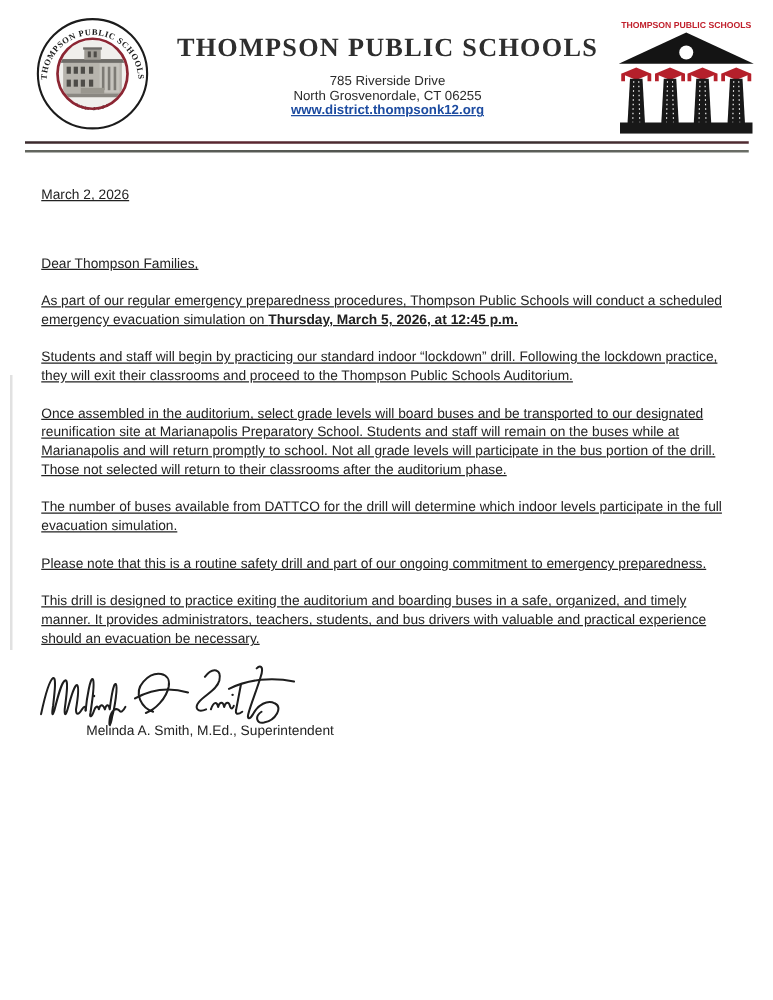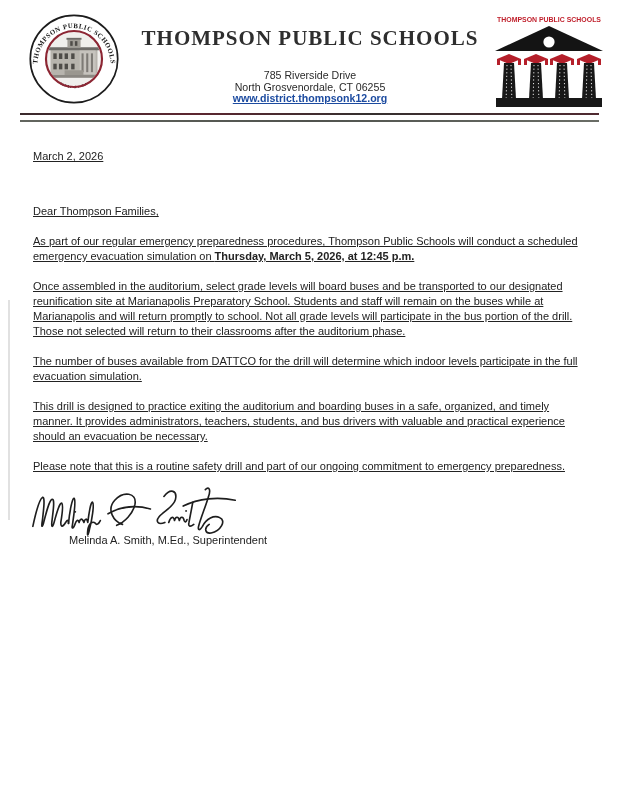--- a/index.html
+++ b/index.html
@@ -7,21 +7,21 @@
     position:relative;width:618px;height:800px;background:#ffffff;overflow:hidden;
     font-family:"Liberation Sans", sans-serif;color:#222222;
   }
   
   .seal{position:absolute;left:27px;top:11px;width:94px;height:96px;}
   .center-block{position:absolute;left:139px;top:26px;width:342px;text-align:center;}
   .school-title{
     margin:0;font-family:"Liberation Serif", serif;font-size:21px;font-weight:600;
     letter-spacing:1px;color:#2e2e2e;white-space:nowrap;
   }
-  .address-block{margin-top:19px;font-size:10.6px;line-height:11.6px;color:#2a2a2a;}
+  .address-block{margin-top:9px;font-size:10.6px;line-height:11.6px;color:#2a2a2a;}
   .address-block .site a{color:#1c4ba0;font-weight:bold;}
   .pillars{position:absolute;left:489px;top:11px;width:121px;height:96px;}
   .rule{position:absolute;left:20px;width:579px;}
   .rule-1{top:113px;height:2px;background:linear-gradient(90deg,#3a2a2d,#5d2630 30%,#35302f 60%,#502a31);}
   .rule-2{top:120px;height:2px;background:linear-gradient(90deg,#63665f,#50534e 50%,#6a6d66);}
   
   .body-text{position:absolute;left:33px;top:149px;width:556px;font-size:11px;line-height:15px;text-decoration:underline;}
   .body-text p{margin:0 0 15px 0;}
   .body-text p.date{margin-bottom:40px;}
   .sig-wrap{position:relative;height:72px;margin-top:-6px;}
@@ -140,24 +140,25 @@
     </svg>
   </div>
 
   <div class="rule rule-1"></div>
   <div class="rule rule-2"></div>
 
   <div class="body-text">
     <p class="date">March 2, 2026</p>
     <p>Dear Thompson Families,</p>
     <p><span>As part of our regular emergency preparedness procedures, Thompson Public Schools will conduct a scheduled emergency evacuation simulation on </span><strong>Thursday, March 5, 2026, at 12:45 p.m.</strong></p>
+    <p>Students and staff will begin by practicing our standard indoor “lockdown” drill. Following the lockdown practice, they will exit their classrooms and proceed to the Thompson Public Schools Auditorium.</p>
     <p>Once assembled in the auditorium, select grade levels will board buses and be transported to our designated reunification site at Marianapolis Preparatory School. Students and staff will remain on the buses while at Marianapolis and will return promptly to school. Not all grade levels will participate in the bus portion of the drill. Those not selected will return to their classrooms after the auditorium phase.</p>
     <p>The number of buses available from DATTCO for the drill will determine which indoor levels participate in the full evacuation simulation.</p>
+    <p>Please note that this is a routine safety drill and part of our ongoing commitment to emergency preparedness.</p>
     <p>This drill is designed to practice exiting the auditorium and boarding buses in a safe, organized, and timely manner. It provides administrators, teachers, students, and bus drivers with valuable and practical experience should an evacuation be necessary.</p>
-    <p>Please note that this is a routine safety drill and part of our ongoing commitment to emergency preparedness.</p>
 
     <div class="sig-wrap">
       <svg class="sig-svg" viewBox="0 0 220 66">
         <path class="sig-stroke" d="M4,52 C7,38 11,24 14,22 C17,21 15,36 14,45 C13,51 13,55 15,49 C18,37 21,25 24,24 C27,23 25,37 24,45 C23,52 24,55 26,48 C29,37 32,27 34,28 C36,30 34,42 33,48 C33,53 35,53 38,48 C40,45 41,45 41,49"></path>
         <path class="sig-stroke" d="M41,49 C42,38 45,21 47,23 C49,26 46,44 45,51 C44,55 46,55 48,49 C49,46 51,44 52,48 C53,44 55,43 57,48 C58,44 60,43 61,48 C62,40 64,26 66,27 C68,29 65,47 63,54 C62,60 60,65 61,56 C62,49 66,46 69,49 C70,51 72,50 74,46"></path>
         <circle cx="48" cy="37" r="1" fill="#1e1e1e"></circle>
         <path class="sig-stroke" d="M97,50 C88,47 80,35 89,25 C98,15 112,17 110,29 C108,39 99,48 91,51"></path>
         <path class="sig-stroke" d="M82,39 C96,31 112,30 126,34"></path>
         <path class="sig-stroke" d="M140,21 C147,12 154,15 152,24 C150,32 140,36 135,42 C131,47 134,51 141,48"></path>
         <path class="sig-stroke" d="M145,48 C147,42 150,41 151,46 C152,42 155,41 156,46 C157,42 160,41 161,46 C162,48 163,48 164,45"></path>

